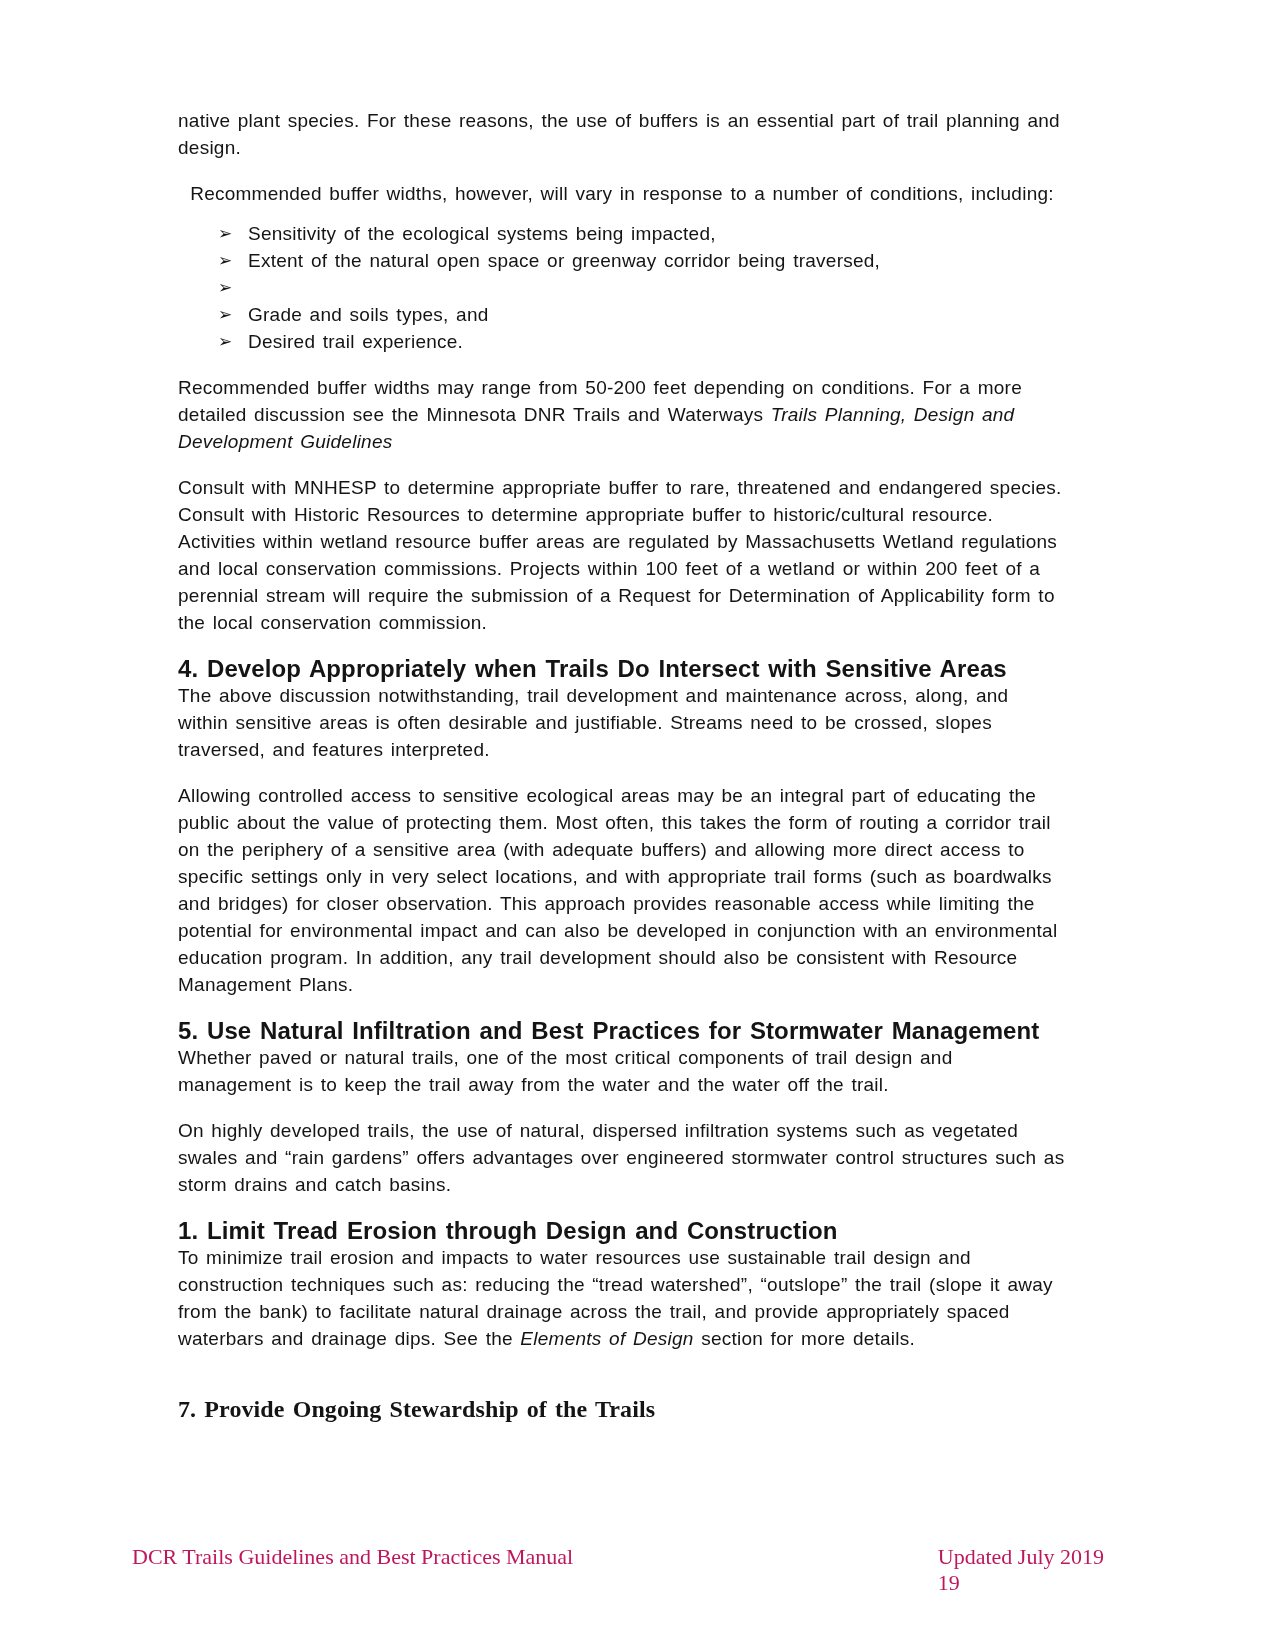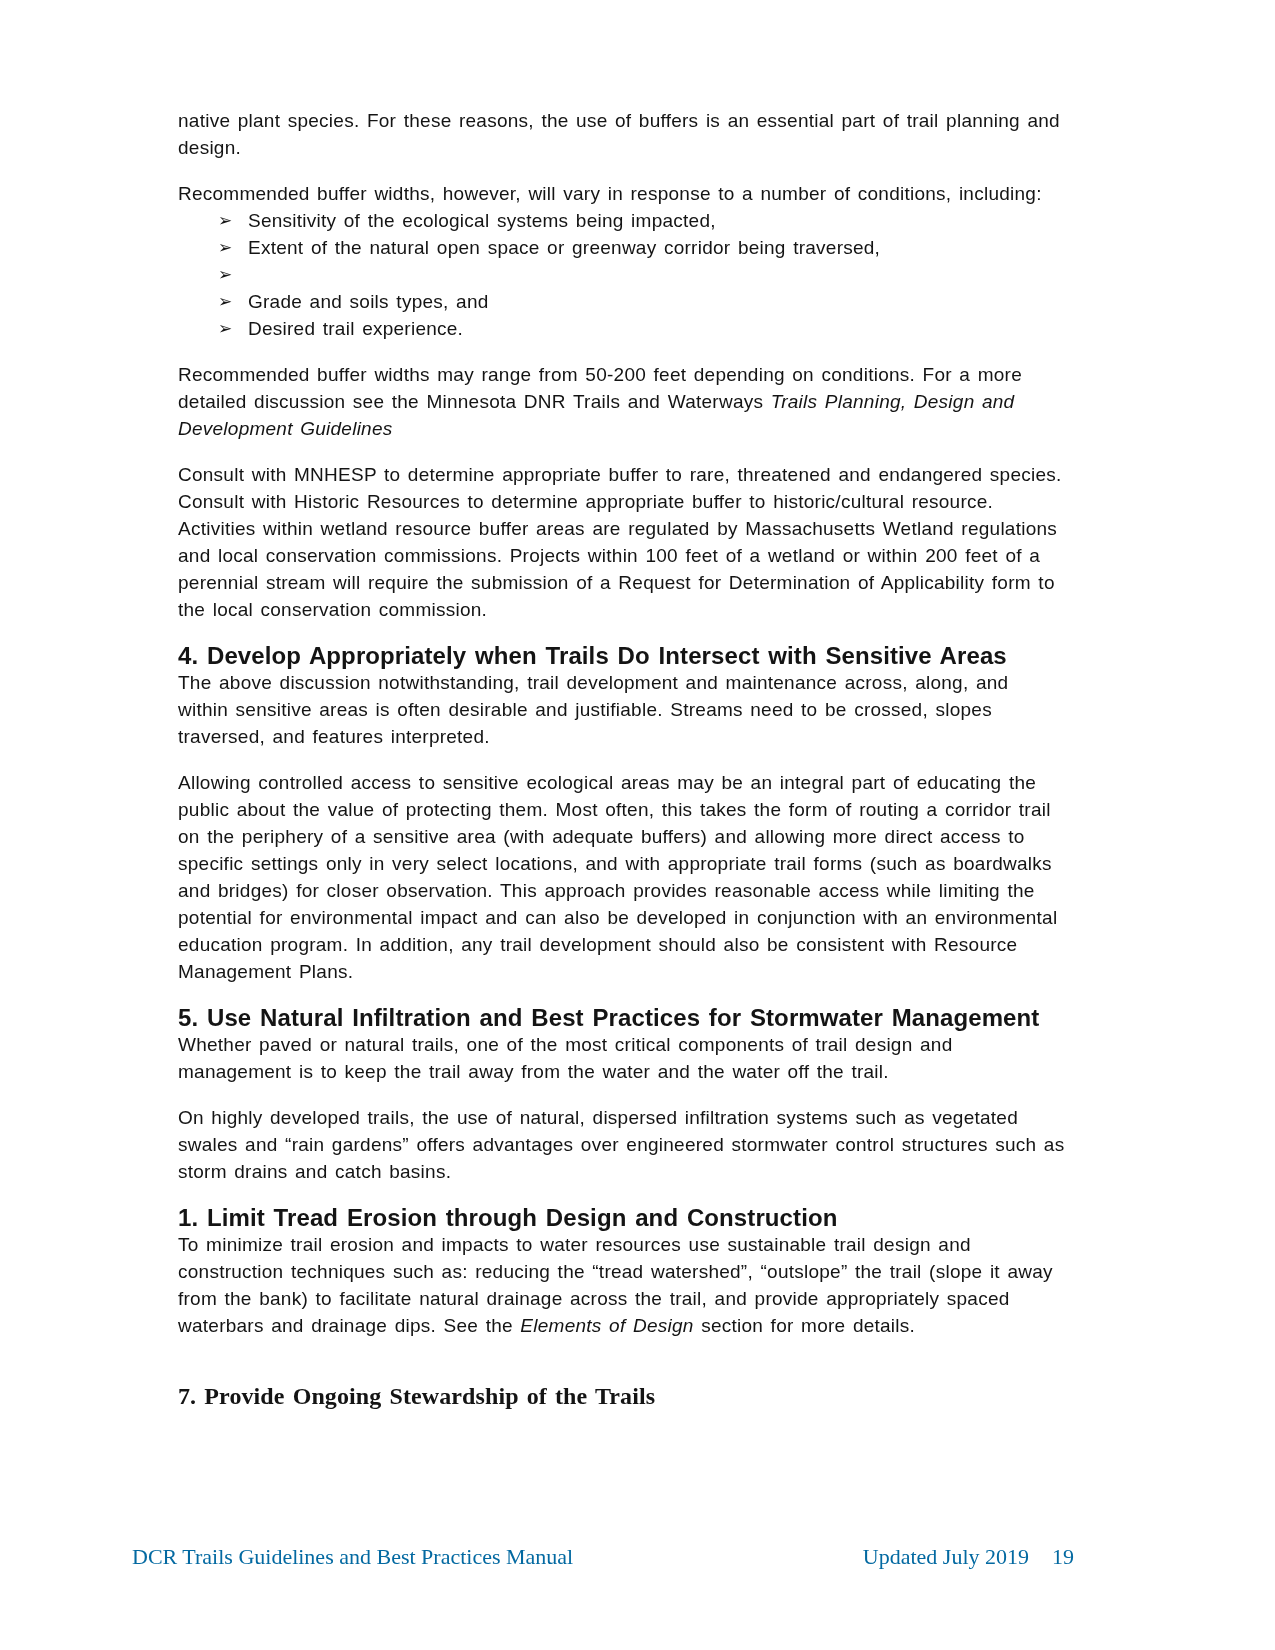--- a/index.html
+++ b/index.html
@@ -51,35 +51,35 @@
   .footer {
     position: absolute;
     left: 132px;
     top: 1544px;
     width: 942px;
     display: flex;
     justify-content: space-between;
     align-items: baseline;
     font-family: "Liberation Serif", serif;
     font-size: 22px;
-    color: #0369a1;
+    color: #be185d;
   }
-  .footer-right { display: flex; align-items: baseline; }
-  .footer-page-number { margin-left: 23px; }
+  .footer-right { display: flex; align-items: baseline; flex-direction: column; }
+  .footer-page-number { margin-left: 30px; }
 </style>
 </head>
 <body>
 
 <div class="page">
 
   <main class="content">
 
     <p class="para">native plant species.  For these reasons, the use of buffers is an essential part of trail planning and design.</p>
 
-    <p class="para" style="margin-bottom:0;">Recommended buffer widths, however, will vary in response to a number of conditions, including:</p>
+    <p class="para" style="margin-bottom:13px;text-align:center;">Recommended buffer widths, however, will vary in response to a number of conditions, including:</p>
 
     <ul class="bullet-list">
       <li>
         <span class="bullet-marker">➢</span>
         <span>Sensitivity of the ecological systems being impacted,</span>
       </li>
       <li>
         <span class="bullet-marker">➢</span>
         <span>Extent of the natural open space or greenway corridor being traversed,</span>
       </li>

